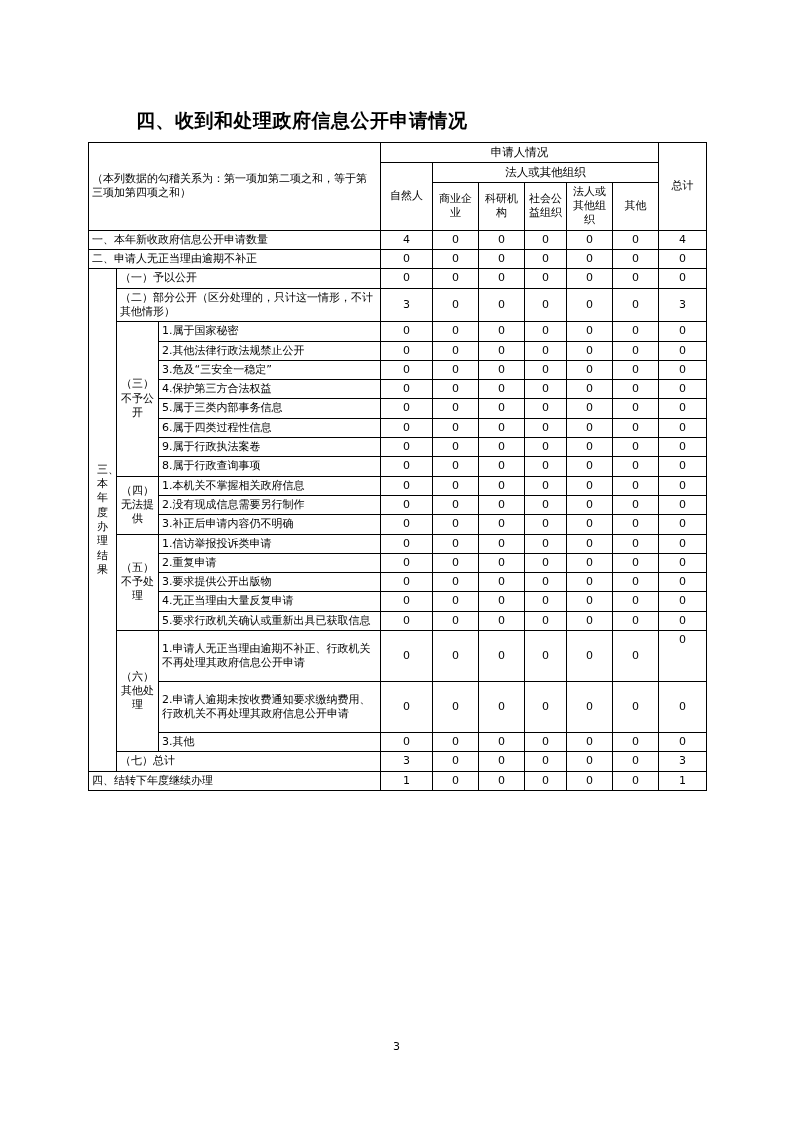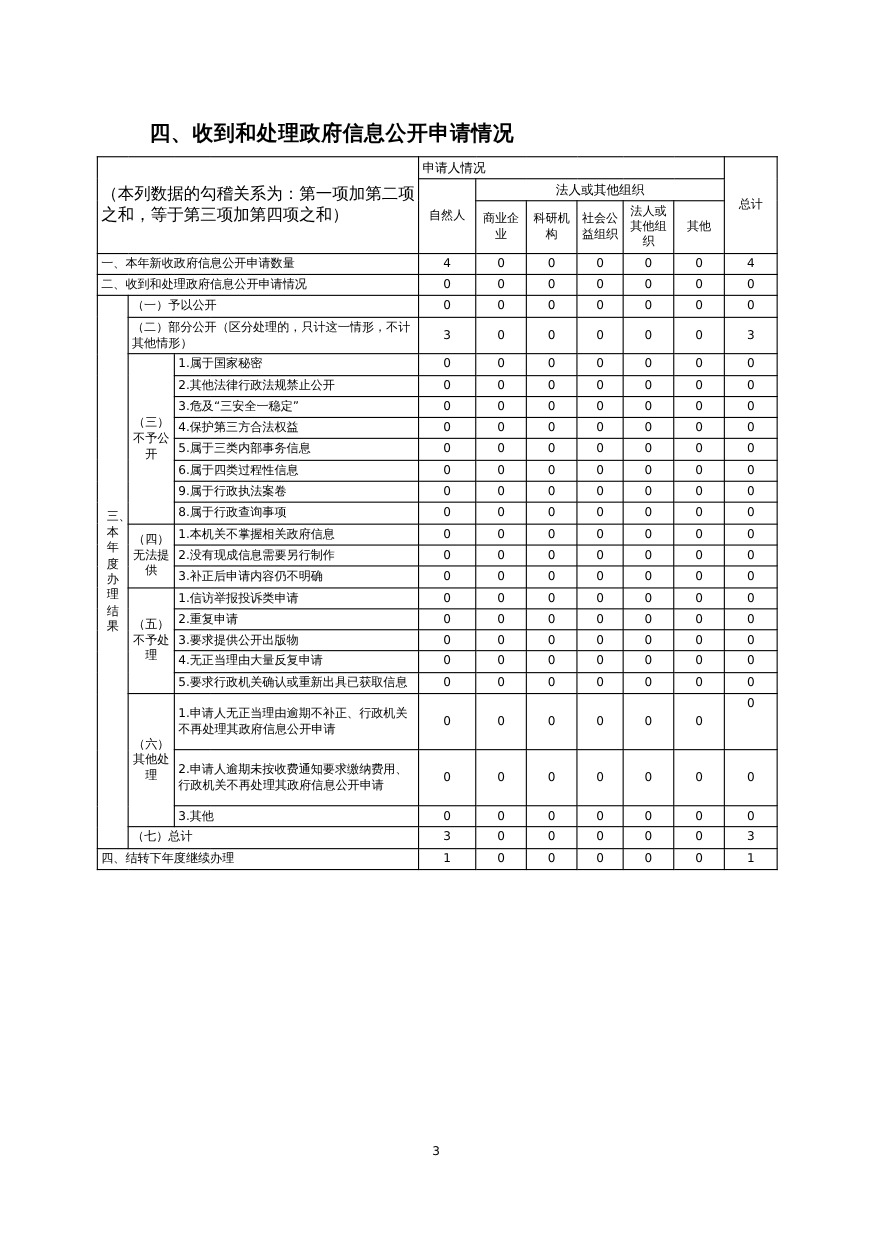--- a/index.html
+++ b/index.html
@@ -41,25 +41,25 @@
   }
   table.main td, table.main th {
     border: 1px solid #000000;
     padding: 2px 3px;
     vertical-align: middle;
     font-weight: normal;
     line-height: 1.3;
   }
   .ctr { text-align: center; }
   .num { text-align: center; font-size: 11px; }
-  .hdr-applicant { font-size: 11.5px; }
+  .hdr-applicant { text-align: center; font-size: 11.5px; }
   .hdr-legal { text-align: center; font-size: 11.5px; }
   .hdr-sub { text-align: center; font-size: 11px; line-height: 1.15; }
   .note {
-    font-size: 15px;
+    font-size: 11px;
     line-height: 1.9;
     padding: 6px 8px;
     text-align: left;
     margin-top: 27px;
   }
   .vert {
     text-align: center;
     font-size: 11px;
     line-height: 1.25;
     padding: 2px 1px;
@@ -144,21 +144,21 @@
       <td class="num">4</td>
       <td class="num">0</td>
       <td class="num">0</td>
       <td class="num">0</td>
       <td class="num">0</td>
       <td class="num">0</td>
       <td class="num">4</td>
     </tr>
 
     <tr>
-      <td colspan="4" class="rowlabel">二、收到和处理政府信息公开申请情况</td>
+      <td colspan="4" class="rowlabel">二、申请人无正当理由逾期不补正</td>
       <td class="num">0</td>
       <td class="num">0</td>
       <td class="num">0</td>
       <td class="num">0</td>
       <td class="num">0</td>
       <td class="num">0</td>
       <td class="num">0</td>
     </tr>
 
     <tr>

